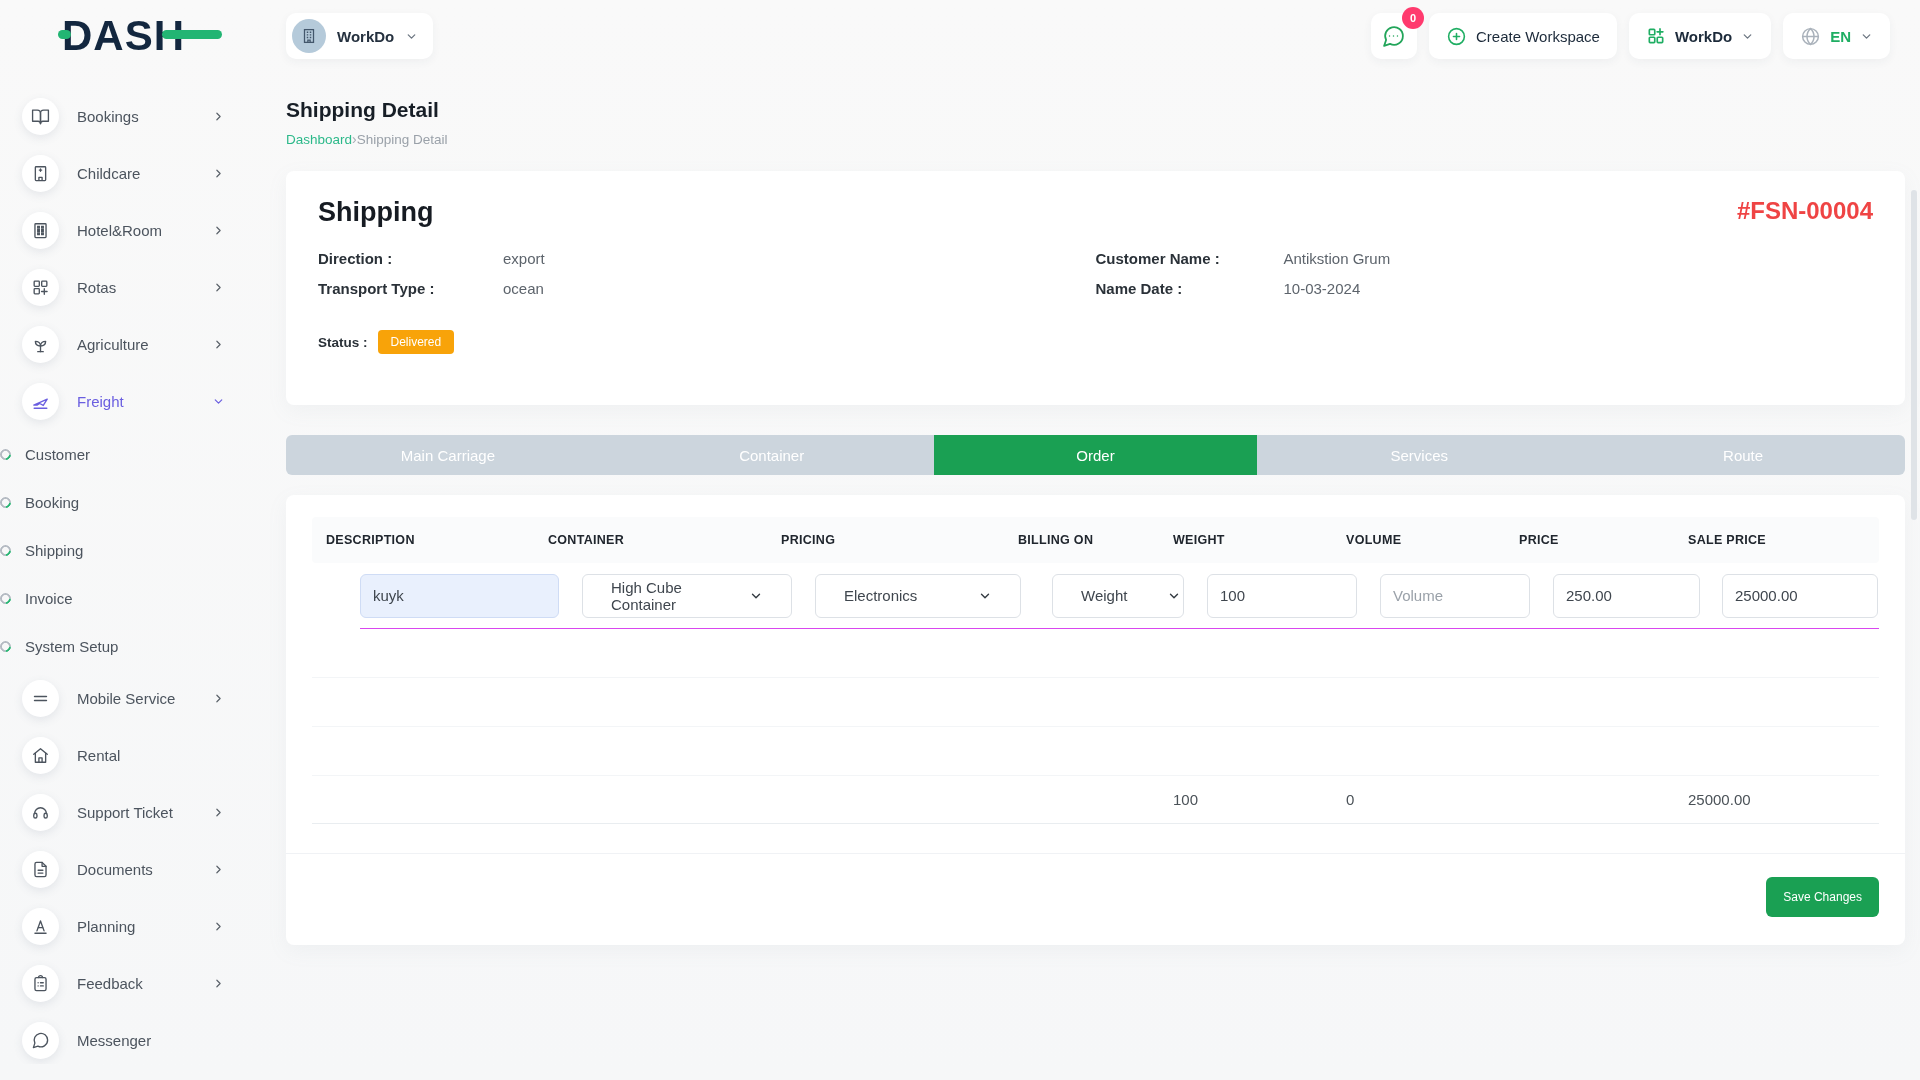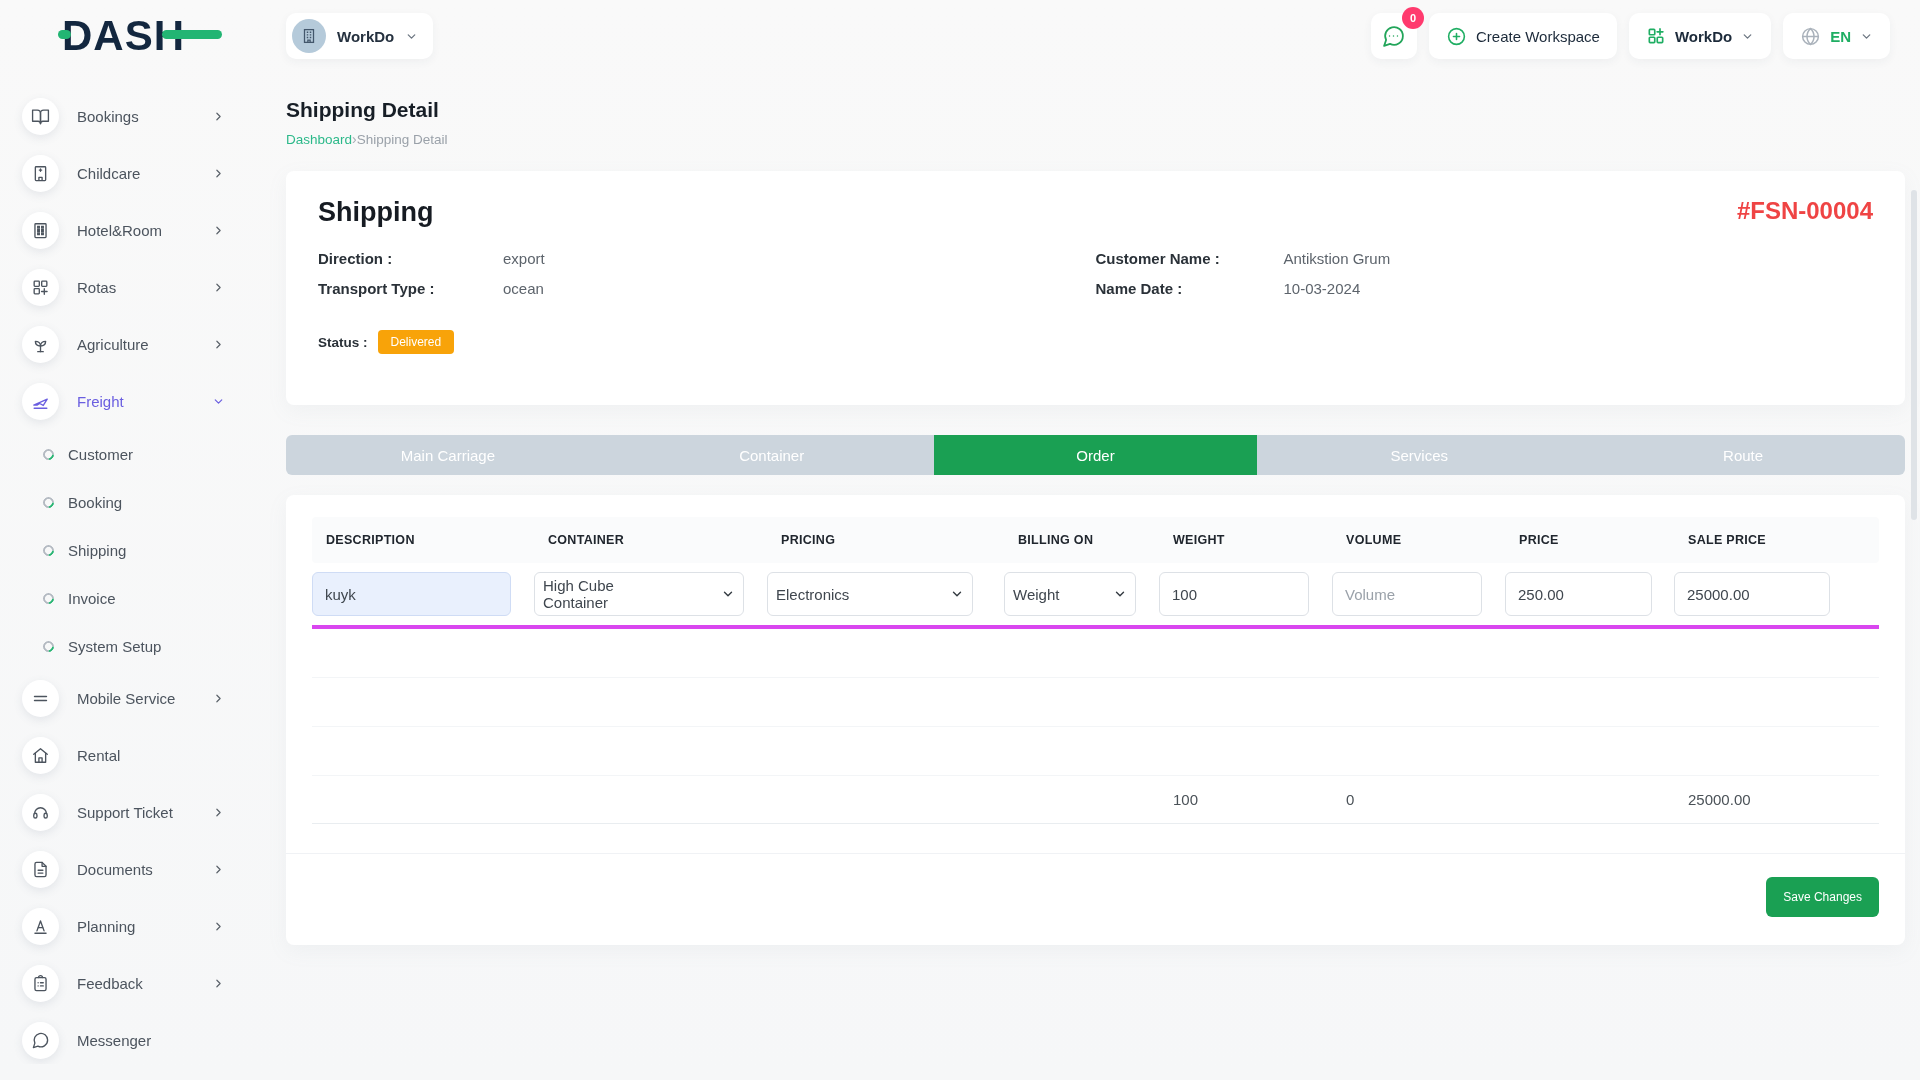--- a/index.html
+++ b/index.html
@@ -23,21 +23,21 @@
   .pill { height:46px; background:#fff; border-radius:10px; display:flex; align-items:center; gap:9px; padding:0 17px; box-shadow:0 3px 10px rgba(35,56,81,0.05); font-size:15px; color:#1c2a3a; cursor:pointer; }
   .pill .green-txt { color:#1fae63; font-weight:700; }
 
   
   .sidebar { position:absolute; top:72px; left:0; bottom:16px; width:286px; padding-top:16px; overflow:hidden; }
   .nav-item { display:flex; align-items:center; height:57px; padding-left:22px; cursor:pointer; }
   .nav-ico { width:37px; height:37px; flex:none; background:#fff; border-radius:50%; box-shadow:0 3px 10px rgba(80,95,120,0.12); display:flex; align-items:center; justify-content:center; color:#4c545e; }
   .nav-label { margin-left:18px; font-size:15px; color:#4c545e; }
   .nav-chev { margin-left:auto; margin-right:61px; color:#5a6169; display:flex; }
   .nav-item.active .nav-ico, .nav-item.active .nav-label, .nav-item.active .nav-chev { color:#6a5ee0; }
-  .sub-item { display:flex; align-items:center; height:48px; padding-left:43px; cursor:pointer; }
+  .sub-item { display:flex; align-items:center; height:48px; cursor:pointer; }
   .sub-item:first-of-type { margin-top:5px; }
   .bullet { width:11px; height:11px; flex:none; border:2px solid #b4bac2; border-bottom-color:#28b573; border-radius:50%; transform:rotate(-45deg); }
   .sub-label { margin-left:14px; font-size:15px; color:#4c545e; }
 
   
   .main { position:absolute; left:286px; top:72px; right:15px; bottom:0; }
   .page-title { margin-top:26px; font-size:21px; font-weight:700; color:#171e26; }
   .breadcrumb { margin-top:9px; display:flex; align-items:center; gap:0; font-size:13.5px; }
   .bc-link { color:#2cb98a; cursor:pointer; }
   .bc-sep { color:#a6adb5; font-size:14px; }
@@ -58,26 +58,26 @@
   .badge-status { margin-left:10px; background:#f8a309; color:#fff; font-size:12px; padding:5px 13px; border-radius:4px; }
 
   .tabs { margin-top:30px; display:flex; height:40px; border-radius:6px; overflow:hidden; }
   .tab { flex:1; background:#ccd5dd; color:#fff; font-size:15px; display:flex; align-items:center; justify-content:center; cursor:pointer; }
   .tab.active { background:#1aa053; }
 
   .card2 { margin-top:20px; height:450px; padding:22px 26px 0; position:relative; }
   .tgrid { display:grid; grid-template-columns:222px 233px 237px 155px 173px 173px 169px 1fr; align-items:center; }
   .thead { height:46px; background:#fafbfc; border-radius:4px; }
   .th { padding-left:14px; font-size:12.5px; font-weight:700; letter-spacing:.3px; color:#20262e; }
-  .irow { height:66px; border-bottom:4px solid #d946ef; }
+  .irow { height:66px; border-bottom:1px solid #d946ef;margin-left:48px; }
   .inp { height:44px; border:1px solid #dde1e6; border-radius:6px; font-size:15px; color:#3f464e; padding:0 12px; background:#fff; font-family:inherit; outline:none; }
   .inp::placeholder { color:#9aa1a9; }
   .desc-inp { width:199px; background:#e9f0fd; border-color:#cfdcf5; }
   .w-inp { width:150px; } .v-inp { width:150px; } .p-inp { width:147px; } .sp-inp { width:156px; }
-  .sel { height:44px; border:1px solid #dde1e6; border-radius:6px; display:flex; align-items:center; justify-content:space-between; padding:0 8px; font-size:15px; color:#3f464e; background:#fff; cursor:pointer;gap:40px; }
+  .sel { height:44px; border:1px solid #dde1e6; border-radius:6px; display:flex; align-items:center; justify-content:space-between; padding:0 28px; font-size:15px; color:#3f464e; background:#fff; cursor:pointer;gap:40px; }
   .sel-container { width:210px; } .sel-pricing { width:206px; } .sel-billing { width:132px; }
   .sel .chev { color:#333a41; }
   .erow { height:49px; border-bottom:1px solid #f3f5f7; }
   .srow { height:48px; border-bottom:1px solid #e9edf0; font-size:15px; color:#4b5258; }
   .srow .td { padding-left:14px; }
   .c5 { grid-column:5; } .c6 { grid-column:6; } .c8 { grid-column:8; }
   .card2-divider { position:absolute; left:0; right:0; bottom:91px; height:1px; background:#f0f2f5; }
   .card2-footer { position:absolute; right:26px; bottom:28px; }
   .save-btn { background:#1aa053; color:#fff; border:none; border-radius:6px; height:40px; padding:0 17px; font-size:12px; font-family:inherit; cursor:pointer; }
 

